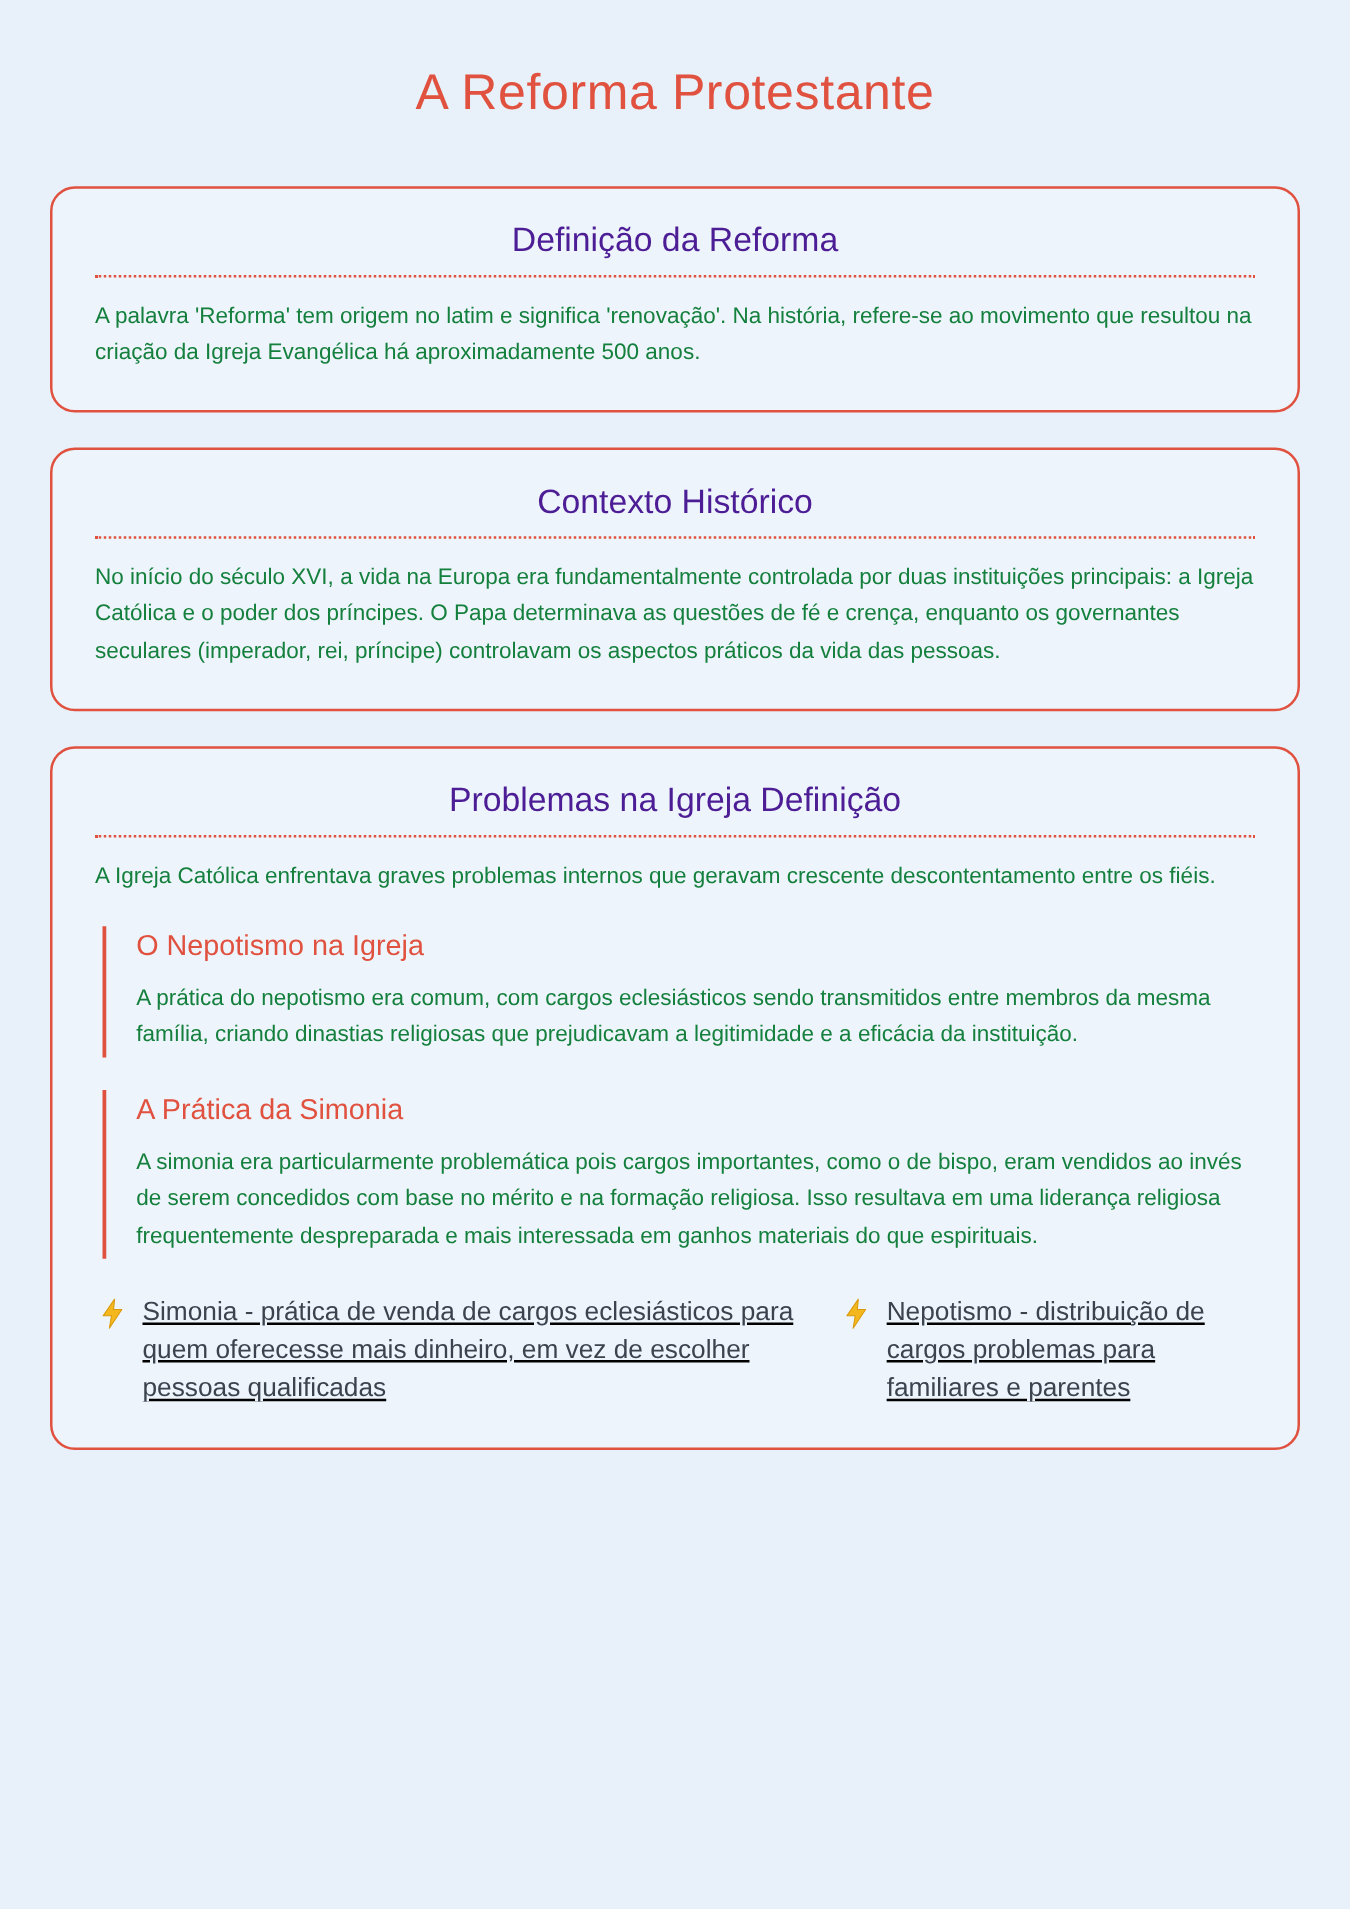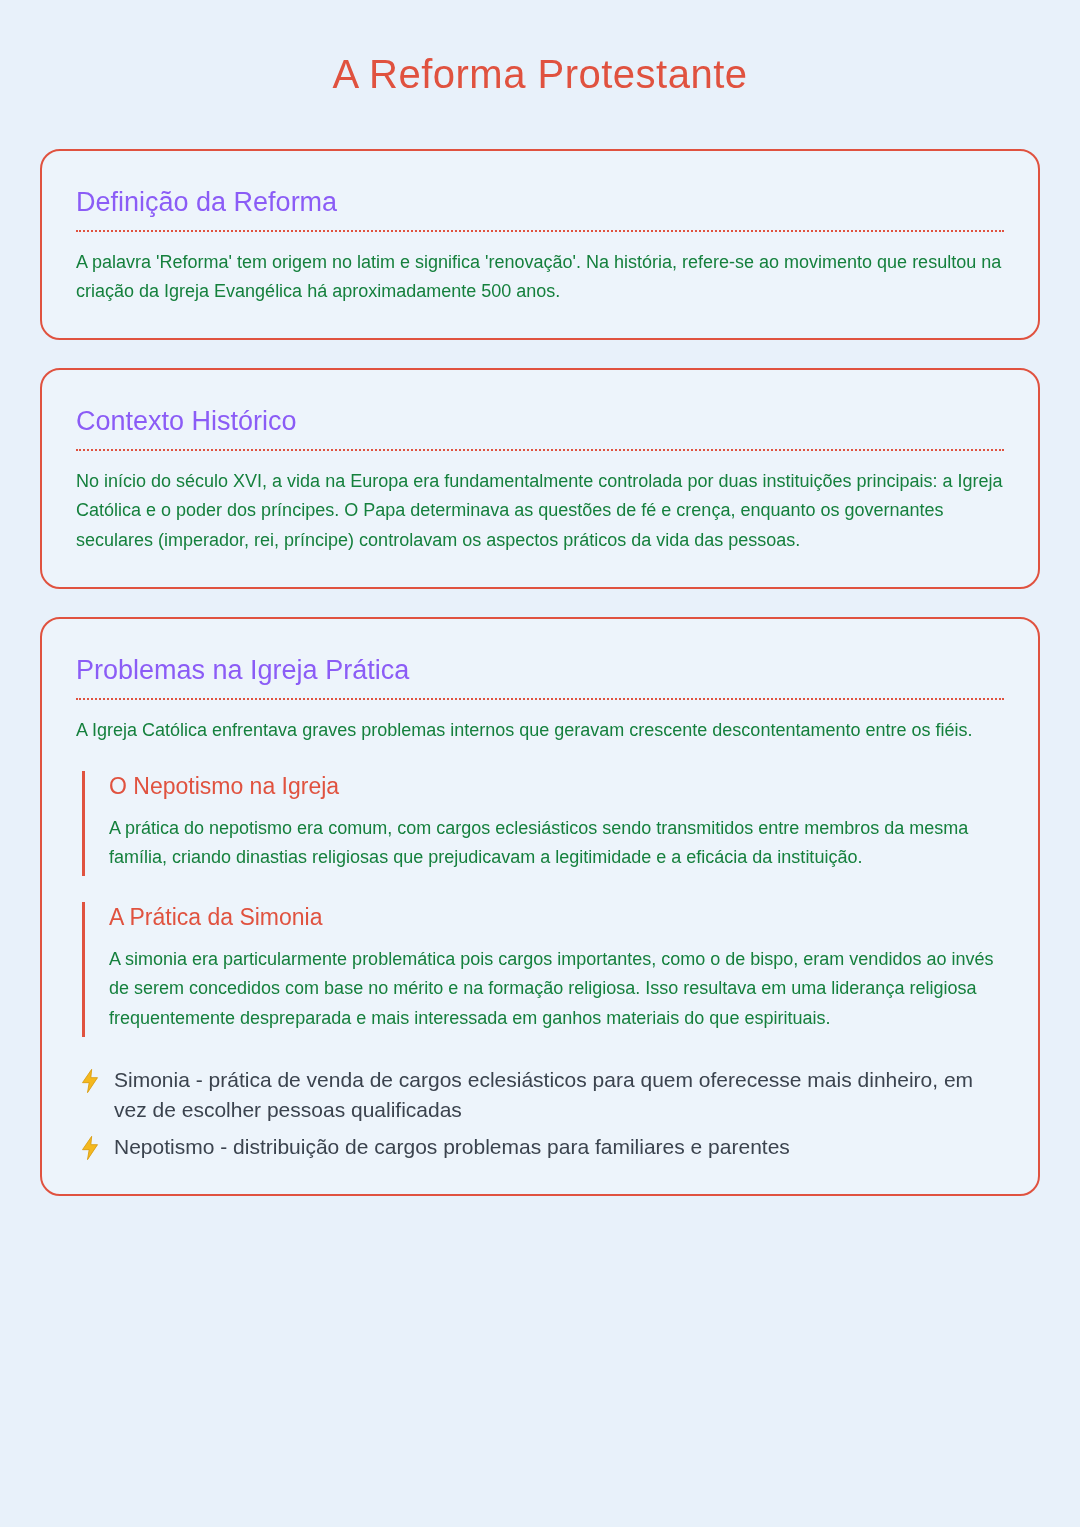--- a/index.html
+++ b/index.html
@@ -24,26 +24,27 @@
     letter-spacing: 0.5px;
   }
   section.card {
     background: #edf4fb;
     border: 2.5px solid #e0523f;
     border-radius: 20px;
     padding: 26px 34px 32px;
     margin: 0 0 28px;
   }
   section.card h2.card-heading {
-    margin: 10px 0 16px;
+    margin: 0 0 16px;
     padding-bottom: 12px;
     font-size: 27px;
     font-weight: 500;
-    color: #8b5cf6;
+    color: #4c1d95;
     border-bottom: 2px dotted #e0523f;
+    text-align: center;
   }
   p.body-text {
     margin: 0;
     font-size: 18px;
     line-height: 1.62;
     color: #15803d;
   }
   .subsection {
     margin: 26px 0 0 6px;
     border-left: 3px solid #e0523f;
@@ -53,22 +54,23 @@
     margin: 0 0 14px;
     font-size: 23px;
     font-weight: 500;
     color: #e0523f;
   }
   ul.bullet-list {
     list-style: none;
     margin: 28px 0 0;
     padding: 0 0 0 4px;
     display: flex;
-    flex-direction: column;
-    gap: 6px;
+    flex-direction: row;
+    gap: 18px;
+    text-decoration: underline;
   }
   li.bullet-item {
     display: flex;
     align-items: flex-start;
     gap: 14px;
     font-size: 21px;
     line-height: 1.45;
     color: #3b434e;
   }
   .bolt {
@@ -95,21 +97,21 @@
     <h2 class="card-heading">Definição da Reforma</h2>
     <p class="body-text">A palavra 'Reforma' tem origem no latim e significa 'renovação'. Na história, refere-se ao movimento que resultou na criação da Igreja Evangélica há aproximadamente 500 anos.</p>
   </section>
 
   <section class="card">
     <h2 class="card-heading">Contexto Histórico</h2>
     <p class="body-text">No início do século XVI, a vida na Europa era fundamentalmente controlada por duas instituições principais: a Igreja Católica e o poder dos príncipes. O Papa determinava as questões de fé e crença, enquanto os governantes seculares (imperador, rei, príncipe) controlavam os aspectos práticos da vida das pessoas.</p>
   </section>
 
   <section class="card">
-    <h2 class="card-heading">Problemas na Igreja Prática</h2>
+    <h2 class="card-heading">Problemas na Igreja Definição</h2>
     <p class="body-text">A Igreja Católica enfrentava graves problemas internos que geravam crescente descontentamento entre os fiéis.</p>
 
     <div class="subsection">
       <h3 class="sub-heading">O Nepotismo na Igreja</h3>
       <p class="body-text">A prática do nepotismo era comum, com cargos eclesiásticos sendo transmitidos entre membros da mesma família, criando dinastias religiosas que prejudicavam a legitimidade e a eficácia da instituição.</p>
     </div>
 
     <div class="subsection">
       <h3 class="sub-heading">A Prática da Simonia</h3>
       <p class="body-text">A simonia era particularmente problemática pois cargos importantes, como o de bispo, eram vendidos ao invés de serem concedidos com base no mérito e na formação religiosa. Isso resultava em uma liderança religiosa frequentemente despreparada e mais interessada em ganhos materiais do que espirituais.</p>

